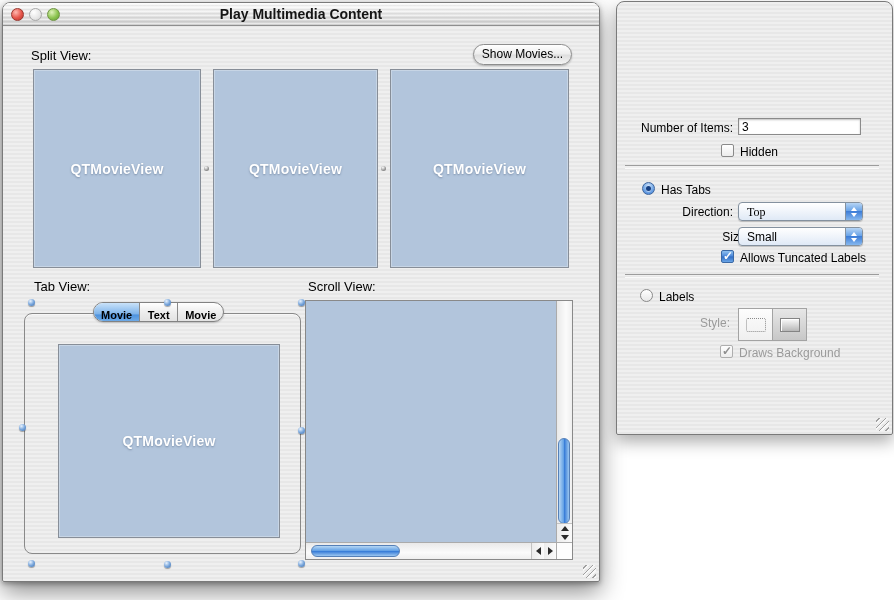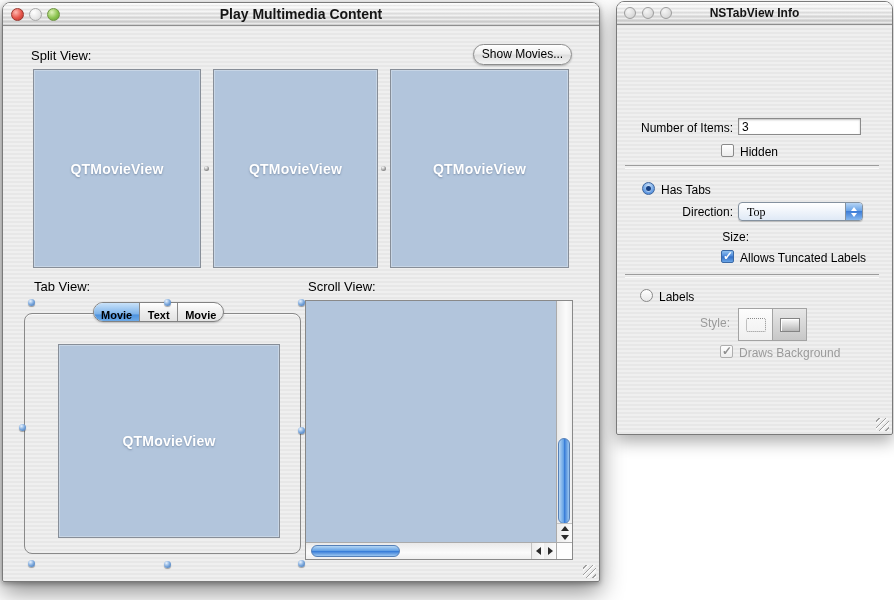--- a/index.html
+++ b/index.html
@@ -278,26 +278,20 @@
           </div>
       </div>
     </div>
     <div class="corner"></div>
   </div>
 
   <div class="grip"></div>
 </div>
 
 <div class="window" id="win-inspector">
-  <div class="titlebar">
-    <span class="tl tl1 gray" style="left:7px;width:12px;height:12px;"></span>
-    <span class="tl tl2 gray" style="left:25px;width:12px;height:12px;"></span>
-    <span class="tl tl3 gray" style="left:43px;width:12px;height:12px;"></span>
-    <div class="title">NSTabView Info</div>
-  </div>
 
 
   <div class="ins-lbl right" style="left:0;width:116px;top:119px;">Number of Items:</div>
   <input class="field" value="3" style="">
 
   <span class="checkbox" style="left:104px;top:142px;"></span>
   <div class="ins-lbl" style="left:123px;top:143px;">Hidden</div>
 
   <div class="sep" style="top:163px;"></div>
 
@@ -307,20 +301,27 @@
   <div class="ins-lbl right" style="left:0;width:116px;top:203px;">Direction:</div>
   <div class="popup" id="popup-direction">
     <span class="popup-text">Top</span>
     <span class="popup-cap">
         <i class="cap-up"></i>
         <i class="cap-down"></i>
       </span>
   </div>
 
   <div class="ins-lbl right" style="left:16px;width:116px;top:228px;text-align:right;">Size:</div>
+  <div class="popup" id="popup-size">
+    <span class="popup-text">Small</span>
+    <span class="popup-cap">
+        <i class="cap-up"></i>
+        <i class="cap-down"></i>
+      </span>
+  </div>
 
   <span class="checkbox checked" style="left:104px;top:248px;"></span>
   <div class="ins-lbl" style="left:123px;top:249px;">Allows Tuncated Labels</div>
 
   <div class="sep" style="top:272px;"></div>
 
   <span class="radio" style="left:23px;top:287px;"></span>
   <div class="ins-lbl" style="left:42px;top:288px;">Labels</div>
 
   <div class="ins-lbl right dim" style="left:0;width:113px;top:314px;">Style:</div>

